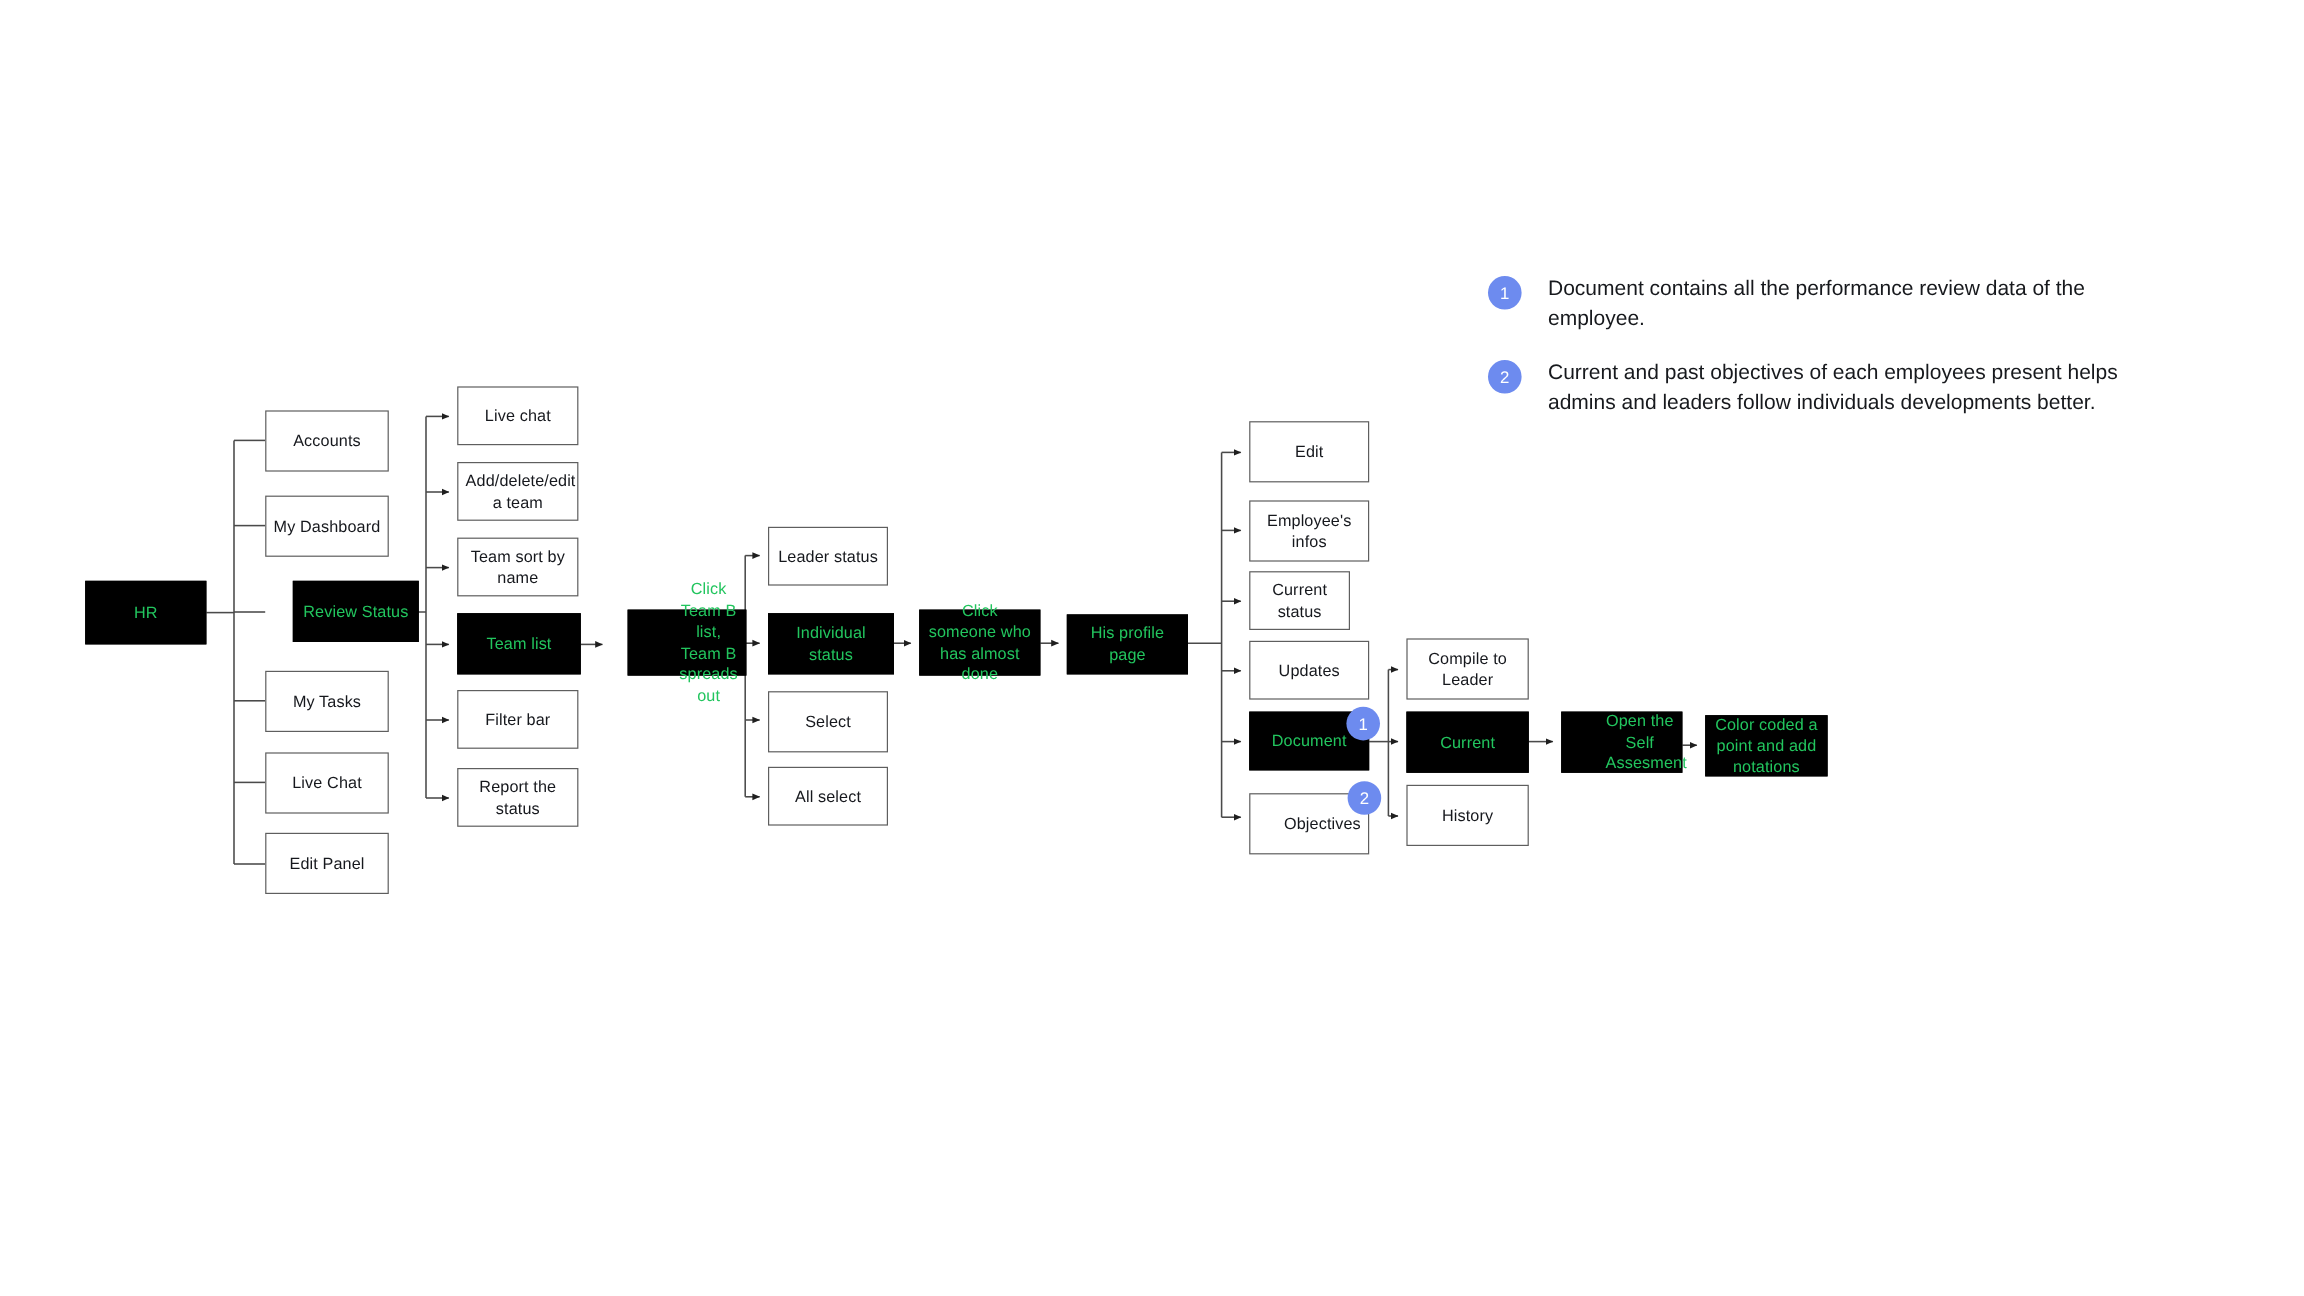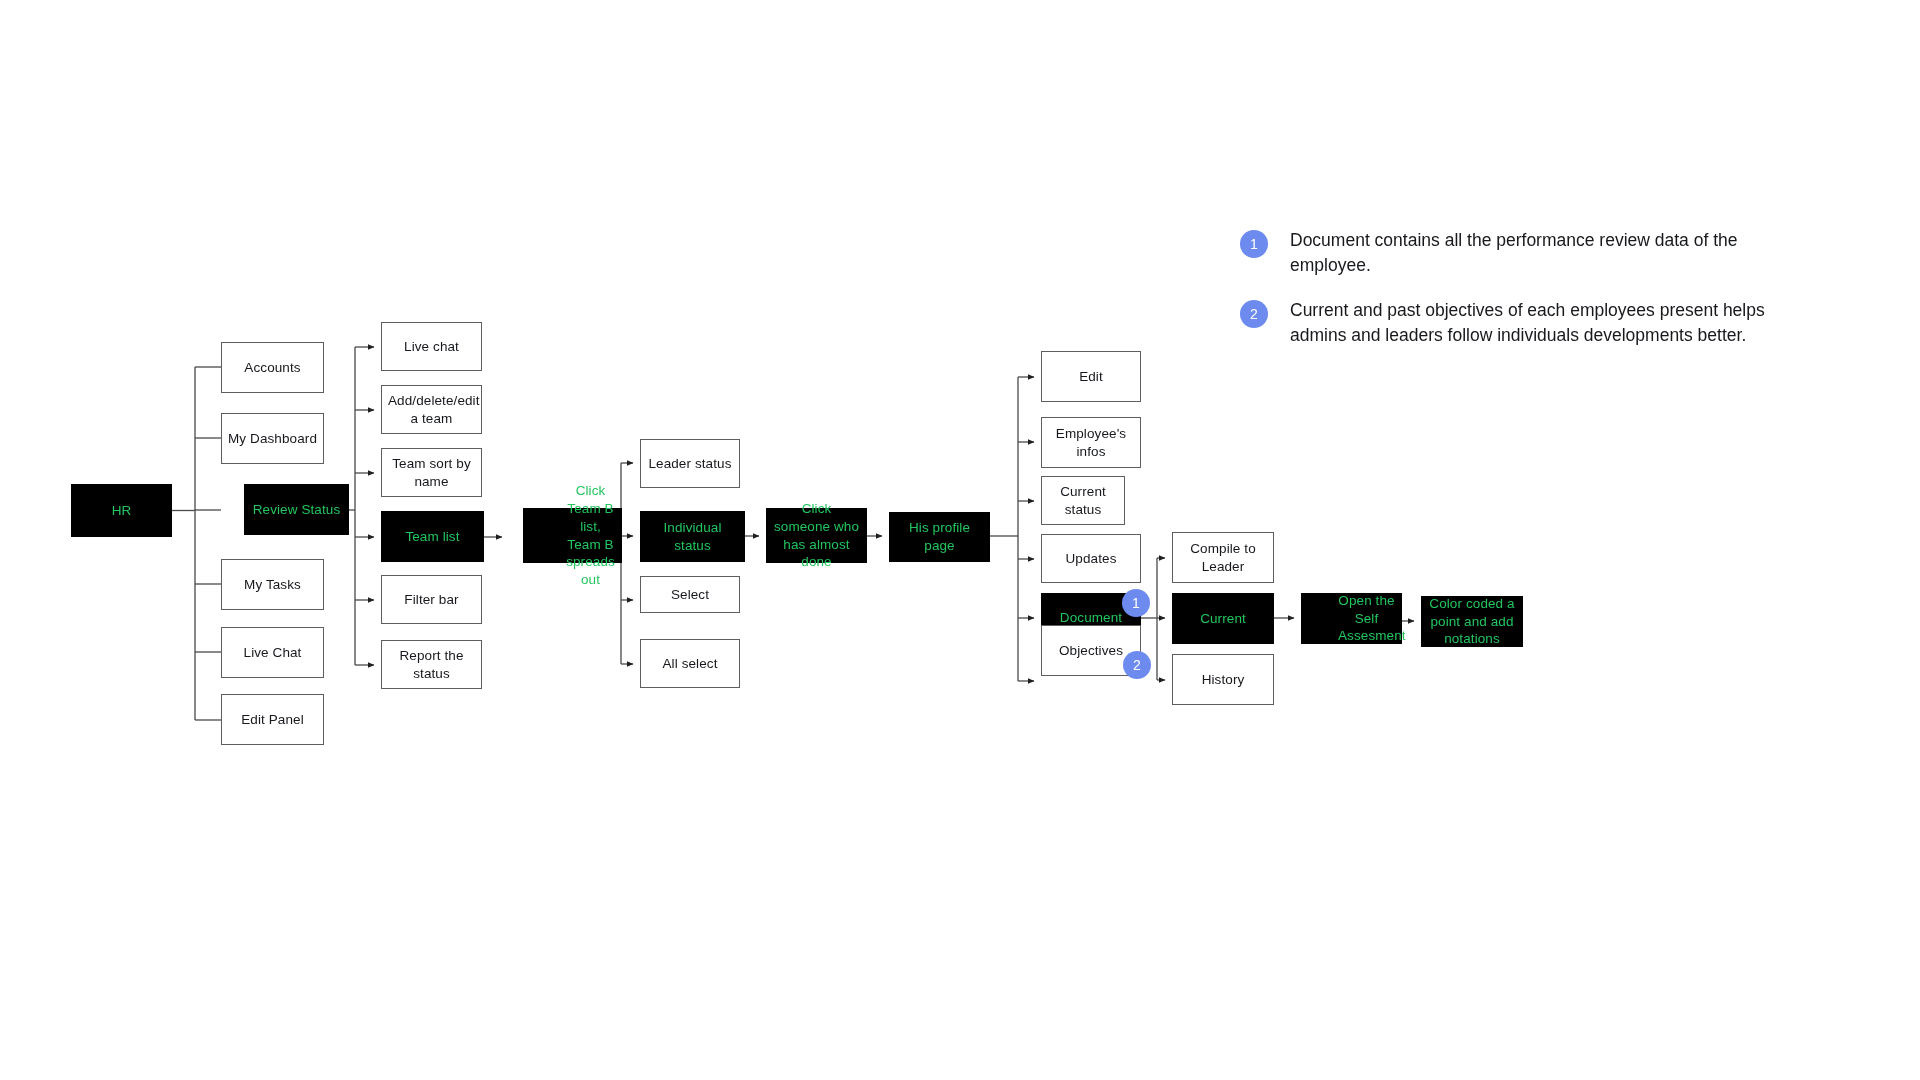--- a/index.html
+++ b/index.html
@@ -211,21 +211,21 @@
   <div class="node dark" style="left:523px; top:508px; width:99px; height:55px;padding-left:42px;">
     <span class="node-label">Click Team B list, Team B spreads out</span>
   </div>
 
   <div class="node light" style="left:640px; top:439px; width:100px; height:49px;">
     <span class="node-label">Leader status</span>
   </div>
   <div class="node dark" style="left:640px; top:511px; width:105px; height:51px;">
     <span class="node-label">Individual status</span>
   </div>
-  <div class="node light" style="left:640px; top:576px; width:100px; height:37px;">
+  <div class="node light" style="left:640px; top:576px; width:100px; height:51px;">
     <span class="node-label">Select</span>
   </div>
   <div class="node light" style="left:640px; top:639px; width:100px; height:49px;">
     <span class="node-label">All select</span>
   </div>
 
   <div class="node dark" style="left:766px; top:508px; width:101px; height:55px;">
     <span class="node-label">Click someone who has almost done</span>
   </div>
   <div class="node dark" style="left:889px; top:512px; width:101px; height:50px;">
@@ -240,21 +240,21 @@
   </div>
   <div class="node light" style="left:1041px; top:476px; width:84px; height:49px;justify-content:center;">
     <span class="node-label">Current status</span>
   </div>
   <div class="node light" style="left:1041px; top:534px; width:100px; height:49px;">
     <span class="node-label">Updates</span>
   </div>
   <div class="node dark" style="left:1041px; top:593px; width:100px; height:49px;">
     <span class="node-label">Document</span>
   </div>
-  <div class="node light" style="left:1041px; top:625px; width:100px; height:51px;">
+  <div class="node light" style="left:1041px; top:661px; width:100px; height:51px;text-align:right;">
     <span class="node-label">Objectives</span>
   </div>
 
   <div class="node light" style="left:1172px; top:532px; width:102px; height:51px;">
     <span class="node-label">Compile to Leader</span>
   </div>
   <div class="node dark" style="left:1172px; top:593px; width:102px; height:51px;">
     <span class="node-label">Current</span>
   </div>
   <div class="node light" style="left:1172px; top:654px; width:102px; height:51px;">

